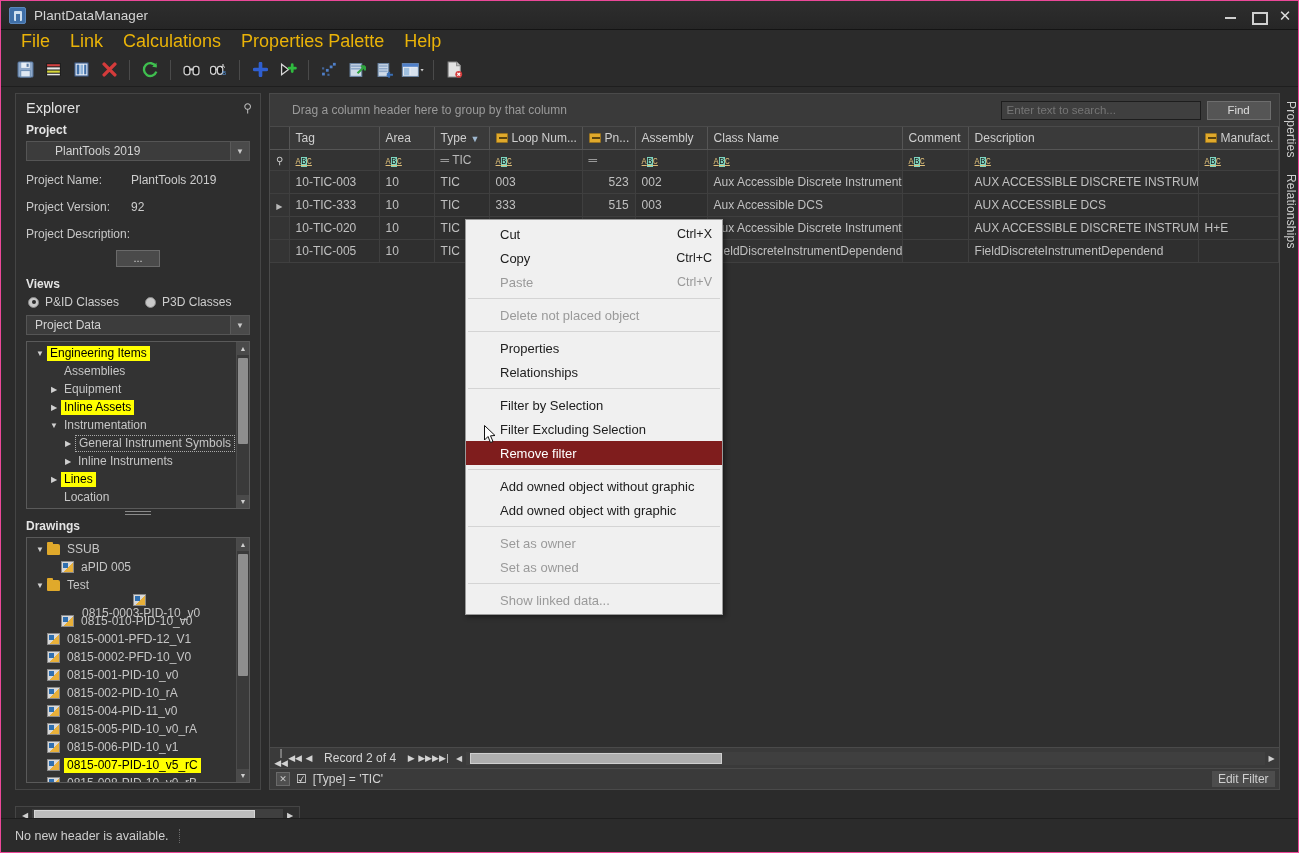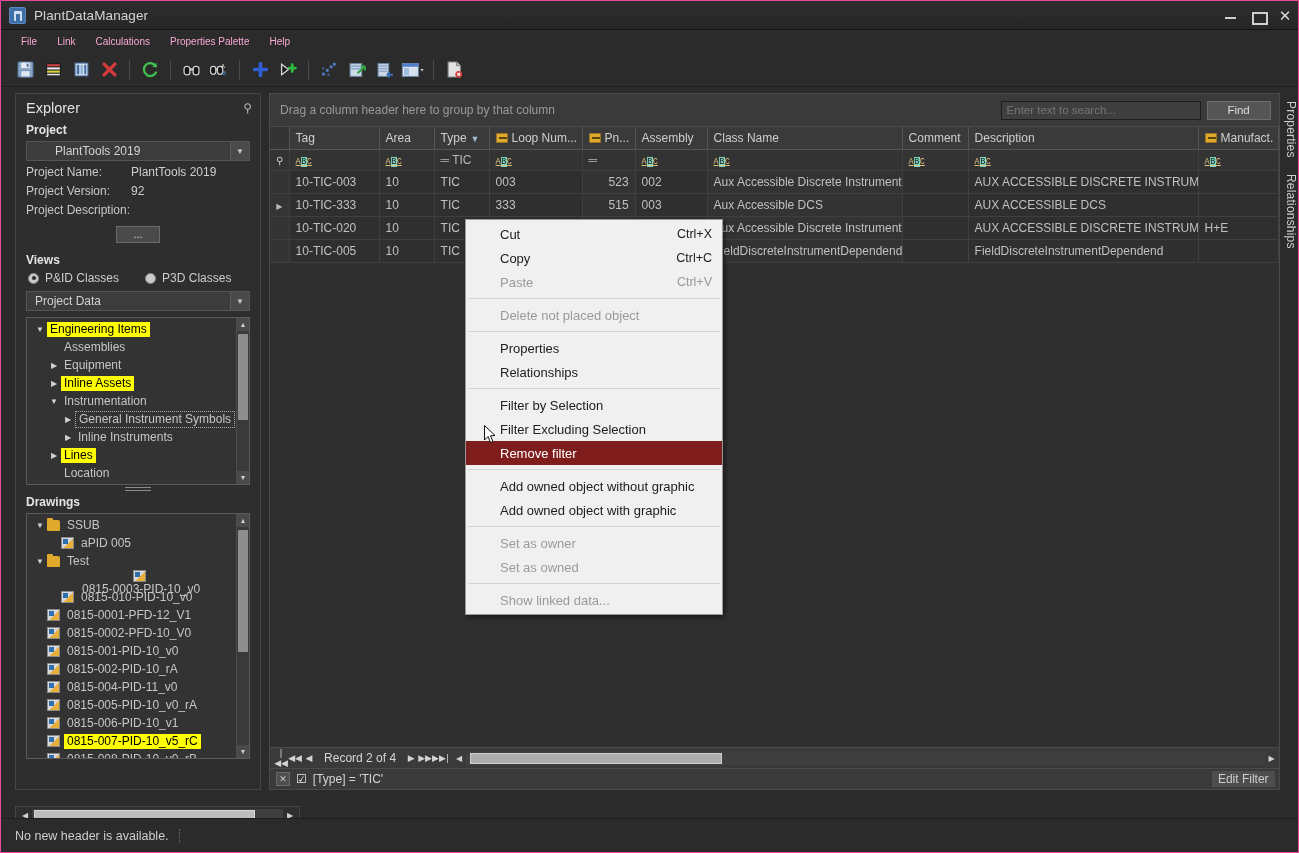--- a/index.html
+++ b/index.html
@@ -57,21 +57,21 @@
   .wb-close { color:#dcdcdc; font-size:15px; line-height:14px; text-align:center;
               font-family:"DejaVu Sans", sans-serif; }
 
   
   .menubar {
     height: 23px; display: flex; align-items: center;
     padding-left: 10px; gap: 0px;
     background: #2b2b2b;
   }
   .menuitem {
-    color: #f9a8d4; font-size: 10px;
+    color: #eab308; font-size: 18px;
     padding: 3px 10px; cursor: default;
   }
 
   
   .toolbar {
     height: 34px; display: flex; align-items: center;
     padding-left: 10px; gap: 0;
     background: #2b2b2b;
     border-bottom: 1px solid #1e1e1e;
   }
@@ -106,21 +106,21 @@
     display:flex; align-items:center; position:relative;
     color:#d2d2d2; font-size:12px; padding-left: 28px;
   }
   .combo .cb-arrow {
     position:absolute; right:0; top:0; bottom:0; width:19px;
     background:#4a4a4a; border-left:1px solid #5a5a5a;
     display:flex; align-items:center; justify-content:center;
     color:#c9c9c9; font-size:8px;
   }
   .combo2 { padding-left: 8px; }
-  .kv { display:flex; font-size:12px; color:#c8c8c8; margin-top:4px; line-height:15px;}
+  .kv { display:flex; font-size:12px; color:#c8c8c8; margin-top:12px; line-height:15px;}
   .kv .k { width:105px; }
   .kv .v { color:#cdcdcd; }
   .dots-btn {
     width: 44px; height:17px; margin: 8px auto 0 auto;
     background:#4a4a4a; border:1px solid #6a6a6a;
     color:#d6d6d6; font-size:11px; text-align:center; line-height:15px;
     display:block;
   }
   .views-row { display:flex; gap: 26px; margin: 4px 0 6px 2px; }
   .radio { display:flex; align-items:center; gap:6px; color:#cdcdcd; font-size:12px; }
@@ -186,21 +186,21 @@
   .gridwrap {
     flex:1; margin: 6px 0 0 8px;
     display:flex; flex-direction:column;
     background:#2b2b2b;
     border:1px solid #4a4a4a;
     height:697px;
   }
   .group-bar {
     height:33px; background:#3a3a3a;
     display:flex; align-items:center; justify-content:space-between;
-    padding: 0 8px 0 10px;
+    padding: 0 8px 0 22px;
     border-bottom:1px solid #4a4a4a;
   }
   .group-hint { color:#9a9a9a; font-size:12px; }
   .search-wrap { display:flex; align-items:center; gap:6px; }
   .search-in {
     width:200px; height:19px; background:#3f3f3f; border:1px solid #1d1d1d;
     color:#9c9c9c; font-size:11.5px; padding:0 5px;
     font-family:"Liberation Sans", sans-serif;
   }
   .find-btn {

